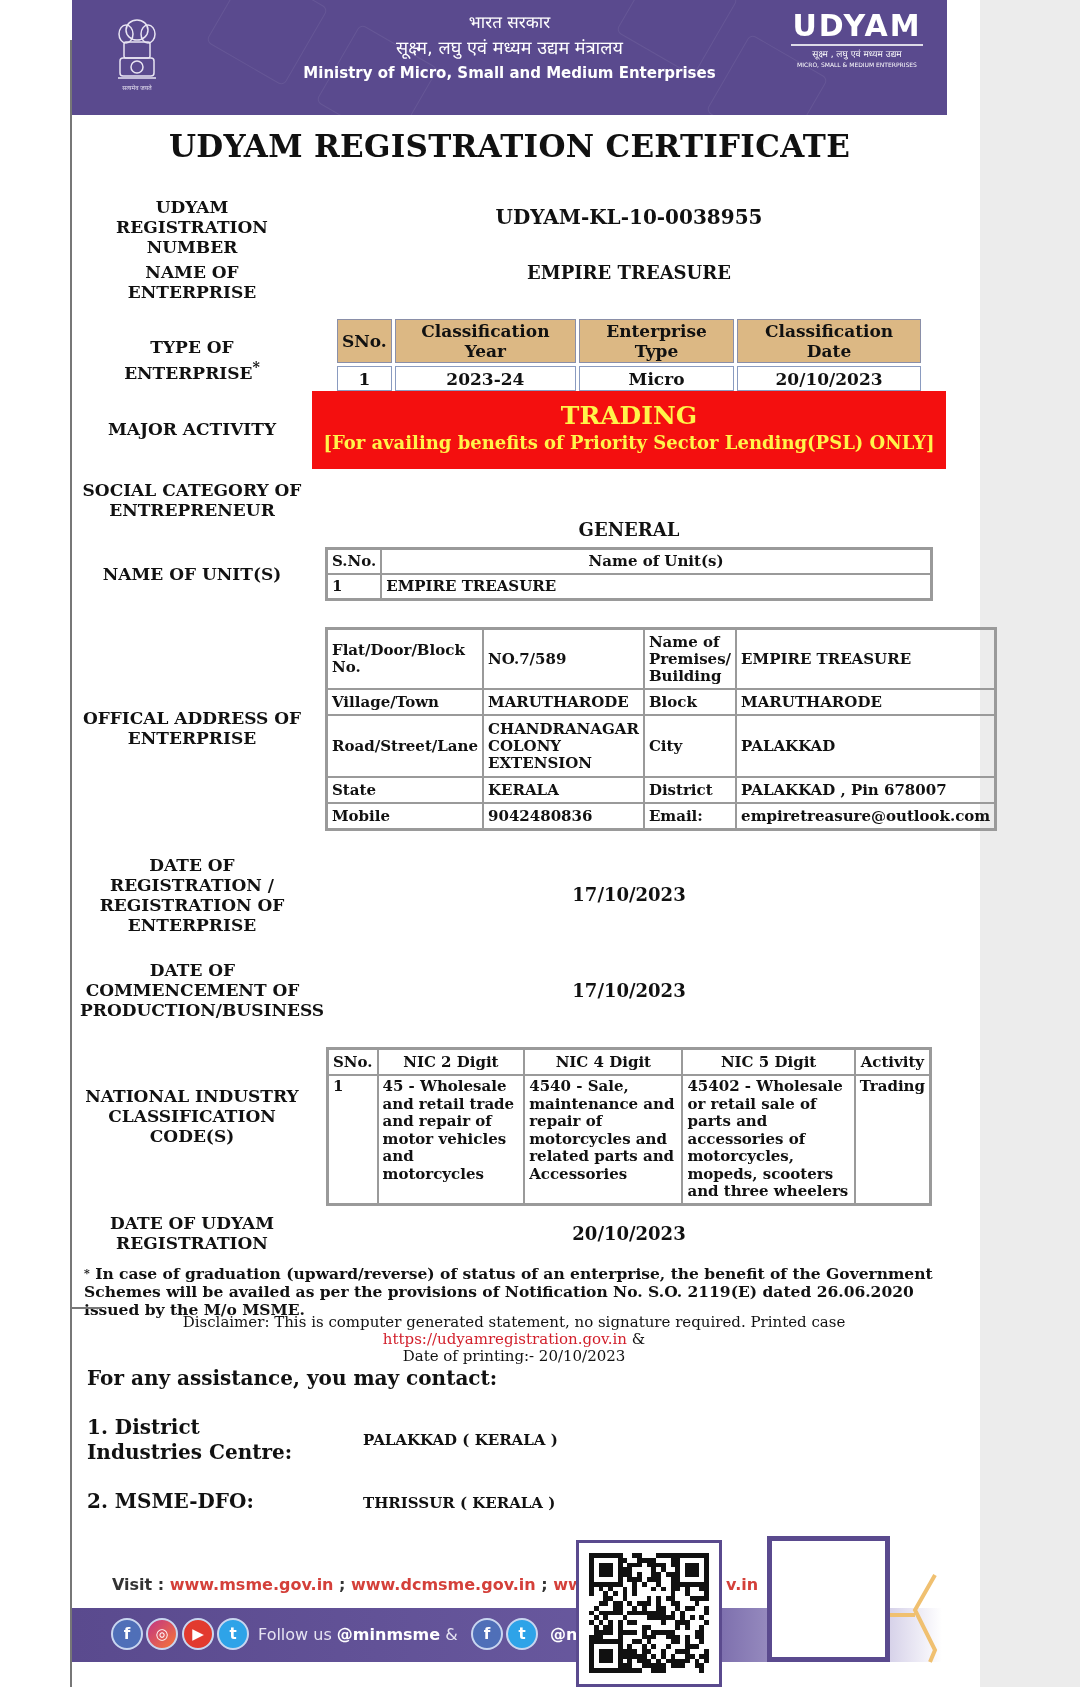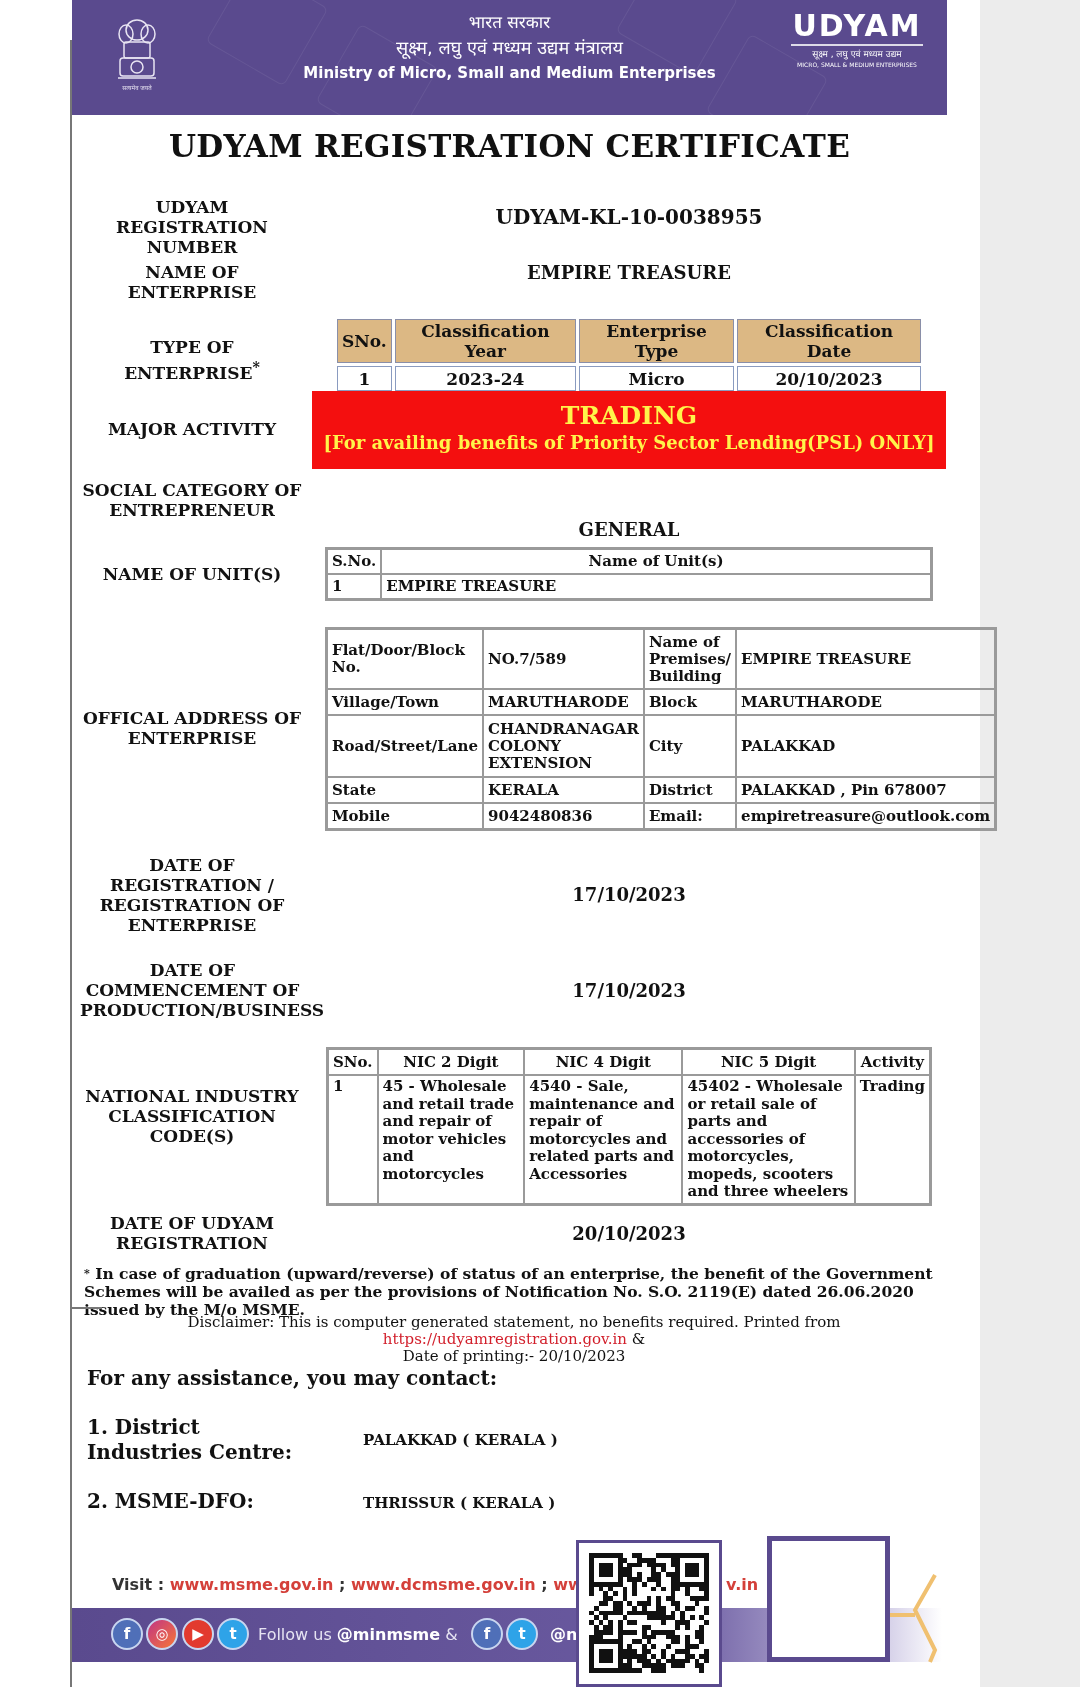--- a/index.html
+++ b/index.html
@@ -268,21 +268,21 @@
 </div>
 <div class="value" style="top:1223px;">20/10/2023</div>
 
 <div class="footnote">
   <span class="star">*</span>
   <span>In case of graduation (upward/reverse) of status of an enterprise, the benefit of the Government Schemes will be availed as per the provisions of Notification No. S.O. 2119(E) dated    26.06.2020 issued by the M/o MSME.</span>
 </div>
 <div class="sep-line"></div>
 
 <div class="disclaimer">
-  <span>Disclaimer: This is computer generated statement, no benefits required. Printed from </span><a>https://udyamregistration.gov.in</a><span> &amp;</span><br>
+  <span>Disclaimer: This is computer generated statement, no signature required. Printed case </span><a>https://udyamregistration.gov.in</a><span> &amp;</span><br>
   <span>Date of printing:- 20/10/2023</span>
 </div>
 
 <div class="assist-title">For any assistance, you may contact:</div>
 <div class="contact-label" style="top:1415px;">1. District Industries Centre:</div>
 <div class="contact-value" style="top:1431px;">PALAKKAD ( KERALA )</div>
 <div class="contact-label" style="top:1489px;">2. MSME-DFO:</div>
 <div class="contact-value" style="top:1494px;">THRISSUR ( KERALA )</div>
 
 <div class="visit">

